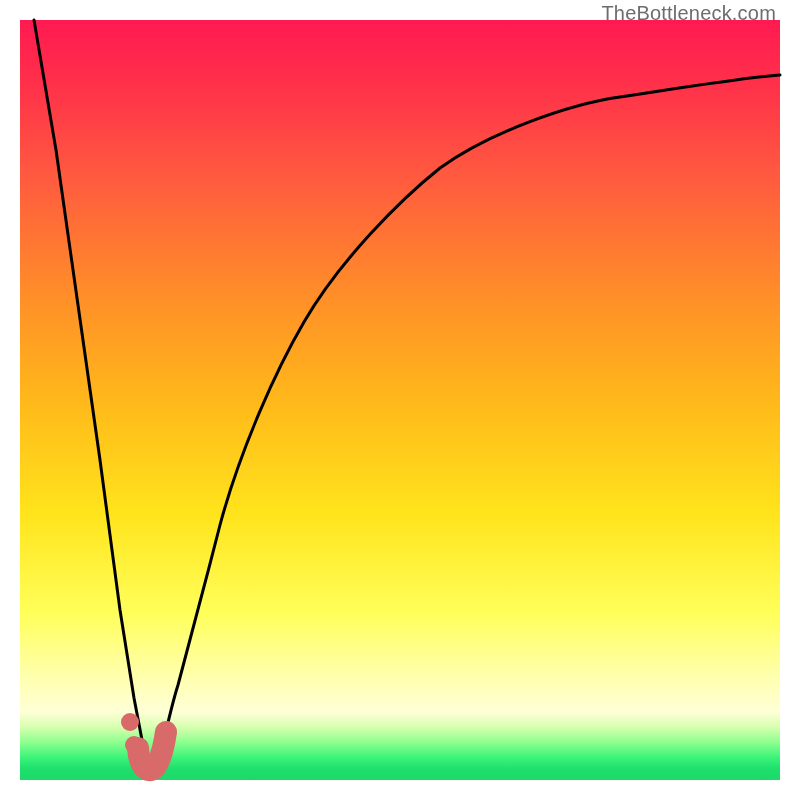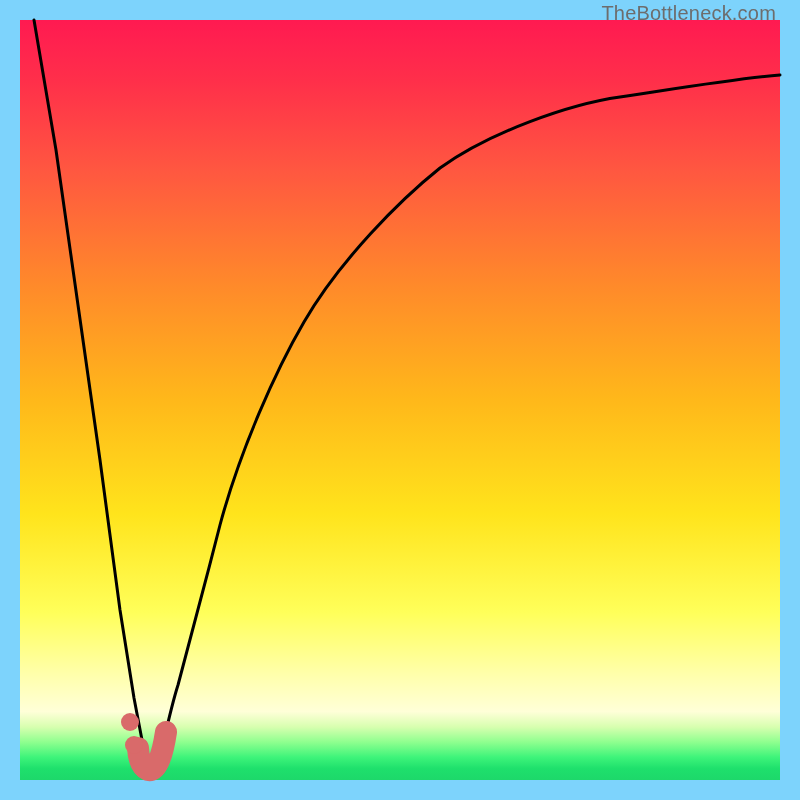--- a/index.html
+++ b/index.html
@@ -10,21 +10,21 @@
     background: #000;
     overflow: hidden;
     font-family: Arial, Helvetica, sans-serif;
   }
   .frame {
     position: absolute;
     left: 0;
     top: 0;
     width: 800px;
     height: 800px;
-    background: #7dd3fc;
+    background: #ffffff;
   }
   .plot-area {
     position: absolute;
     left: 20px;
     top: 20px;
     width: 760px;
     height: 760px;
     
     background: linear-gradient(to bottom,
       #ff1a51 0%,

